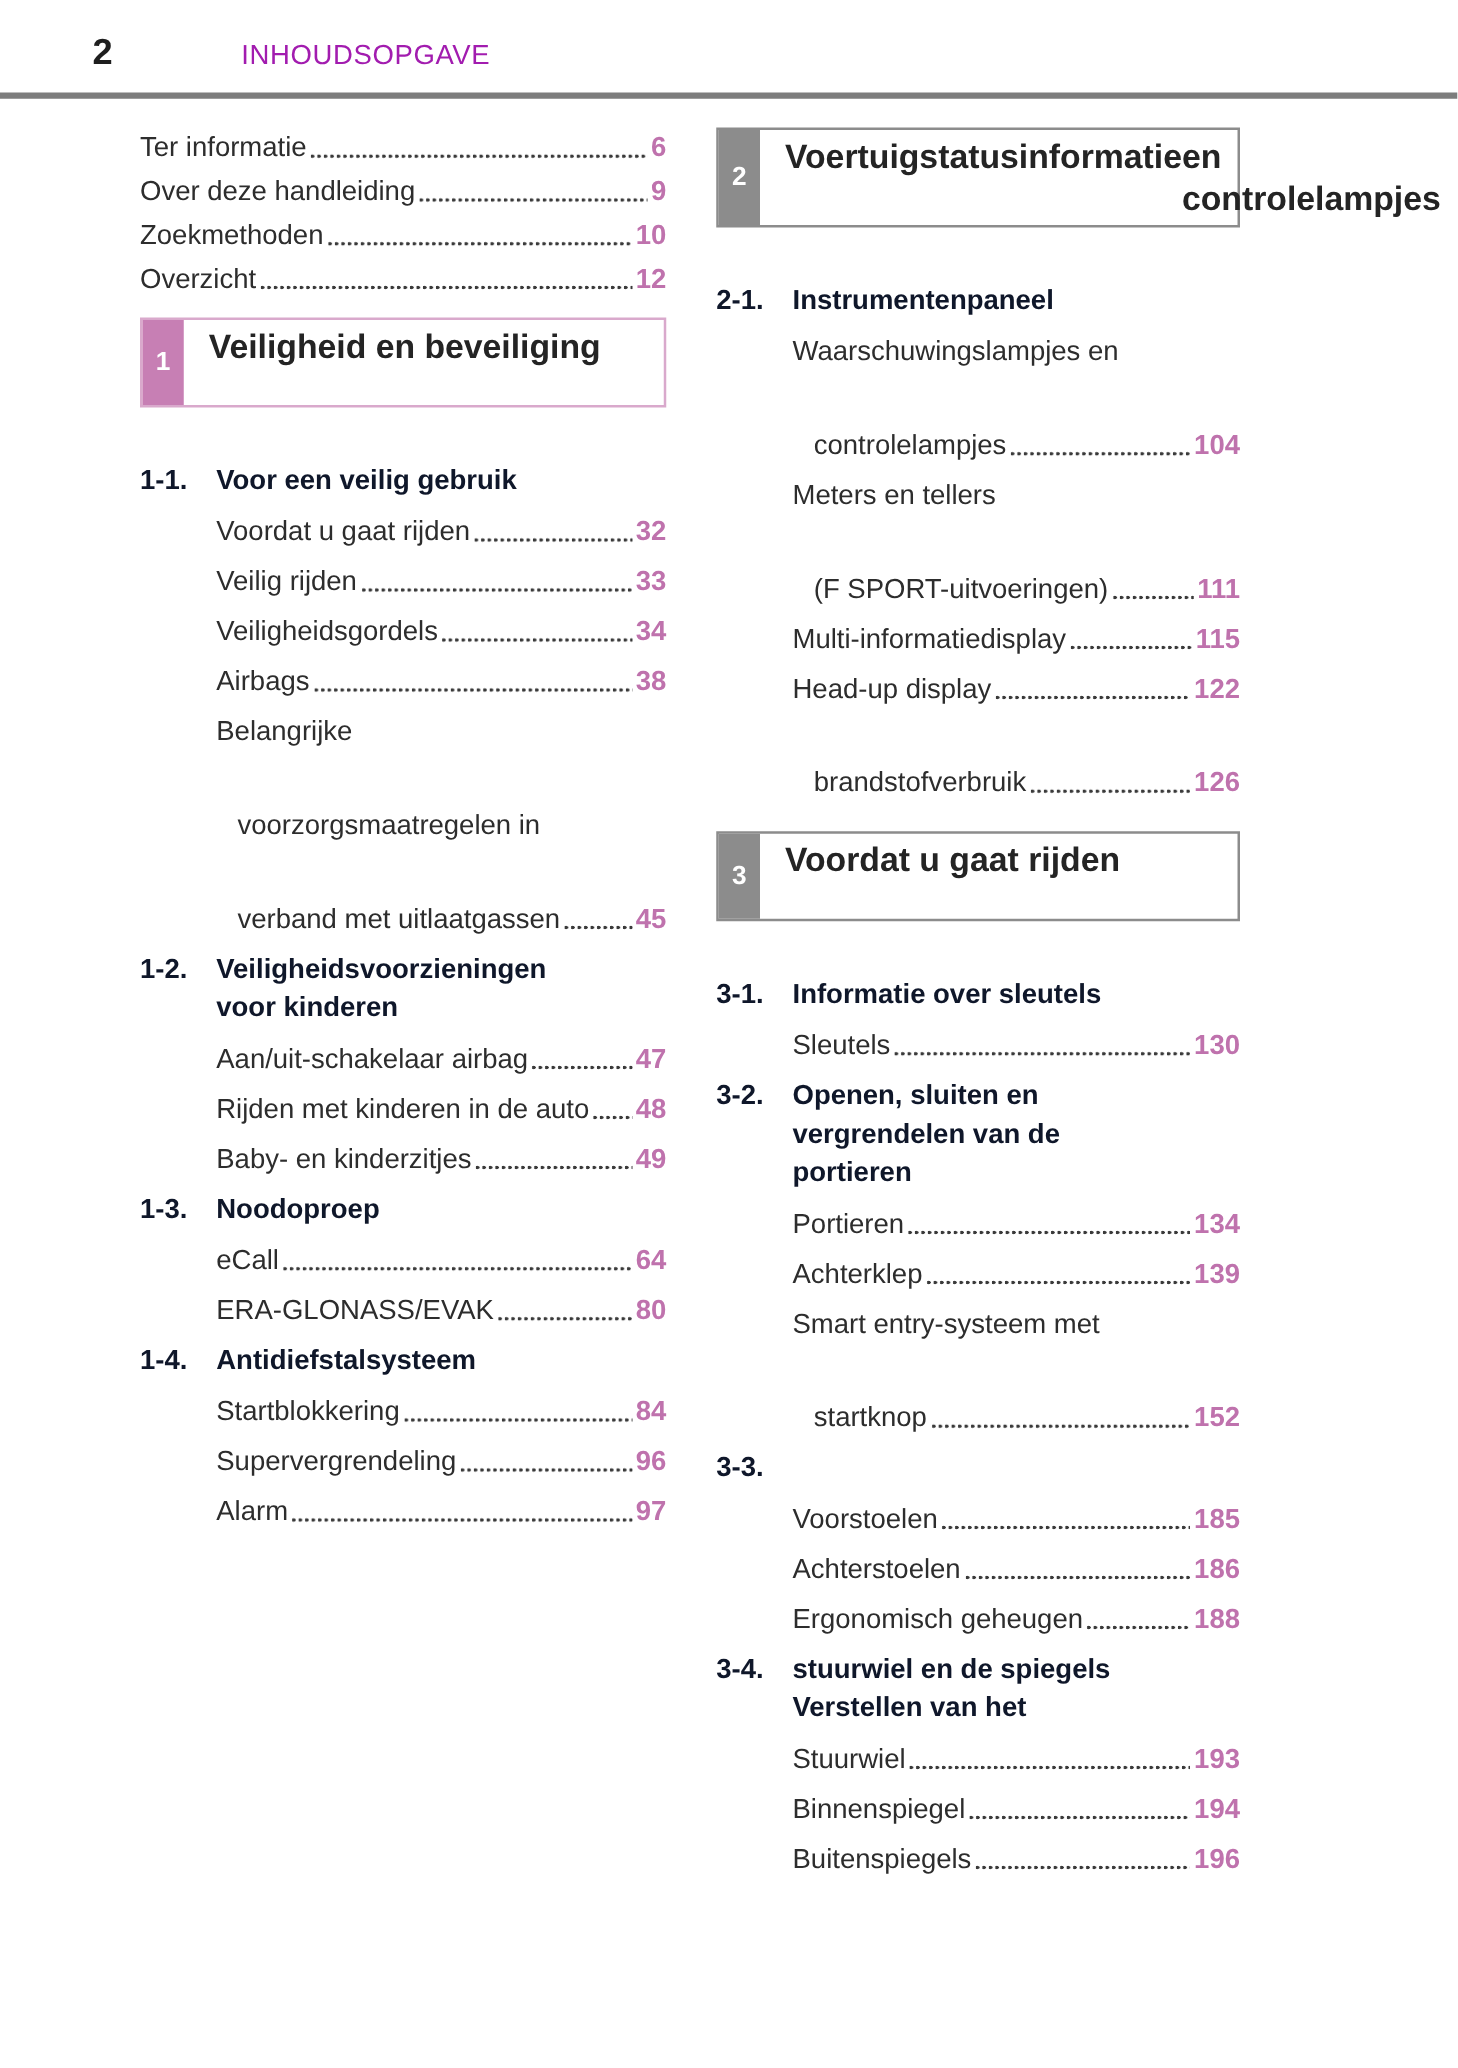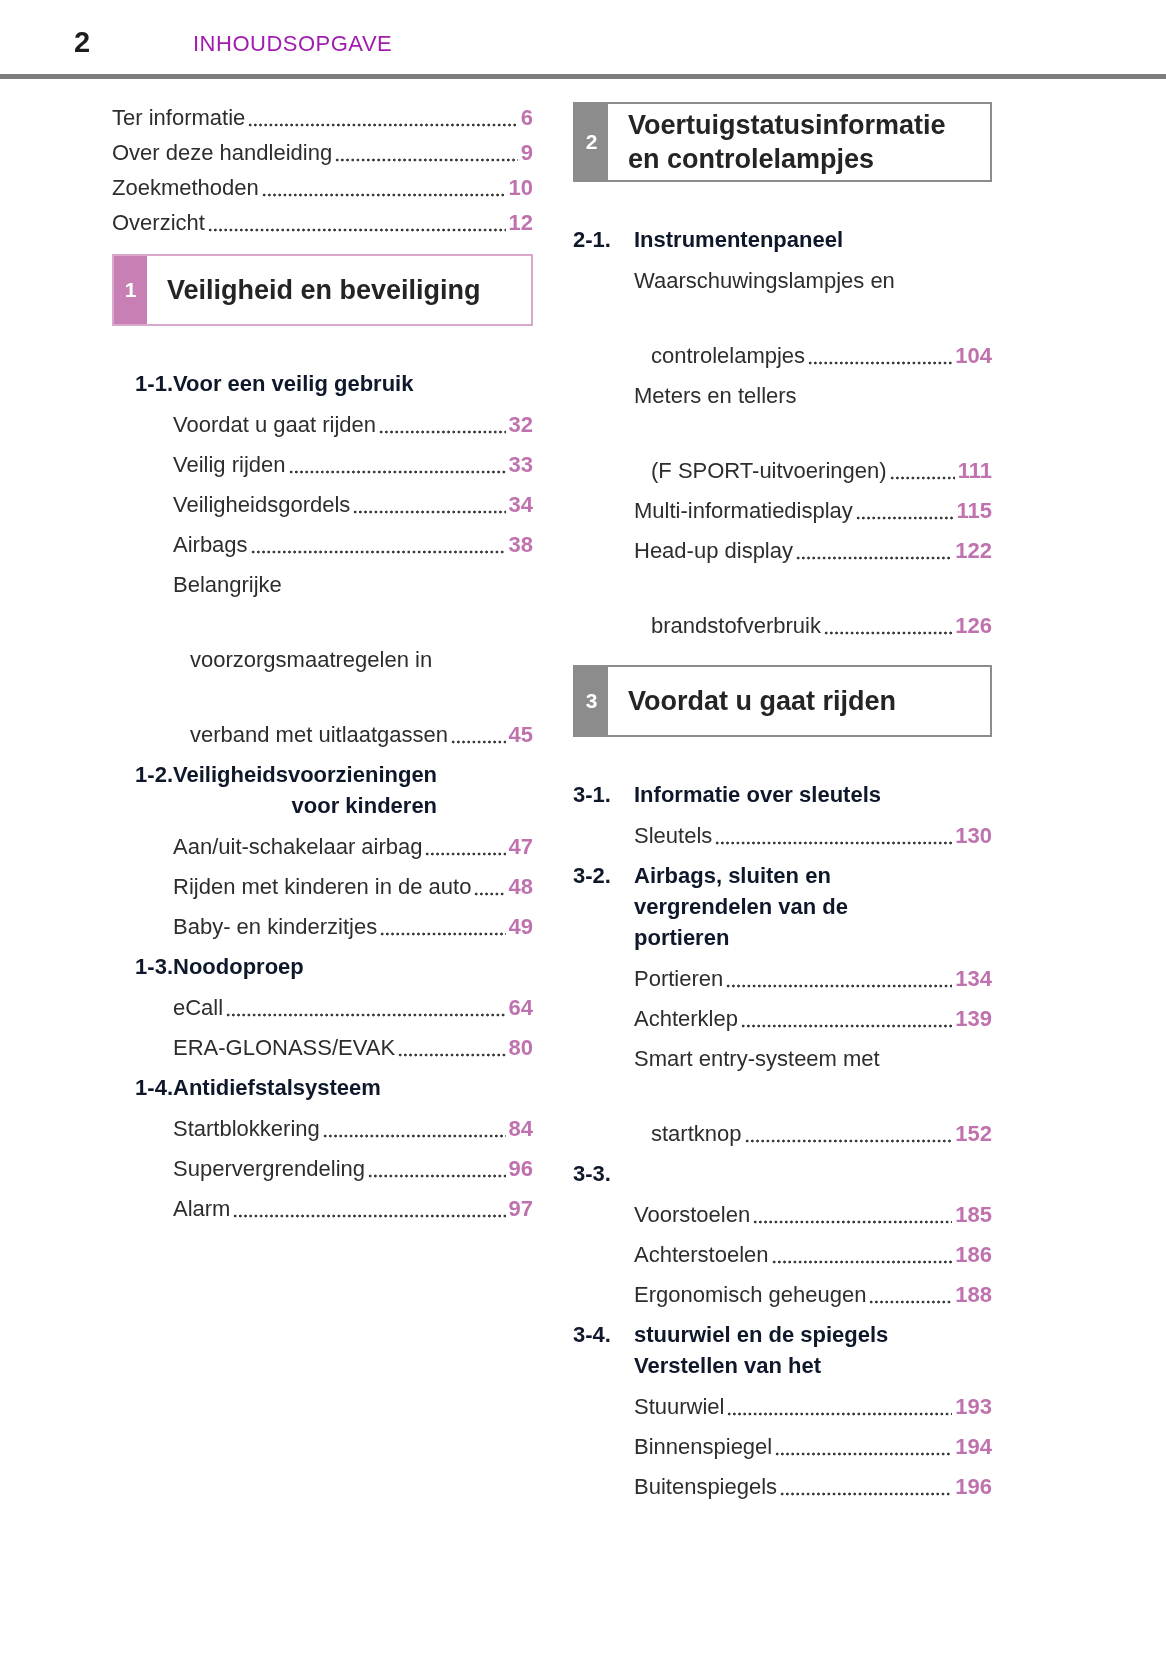--- a/index.html
+++ b/index.html
@@ -14,21 +14,21 @@
   body{background:#ffffff;font-family:"Liberation Sans","DejaVu Sans",sans-serif;color:var(--ink);}
   .page{position:relative;width:1166px;height:1654px;background:#fff;overflow:hidden;}
 
   
   .page-num{position:absolute;left:74px;top:26px;font-size:29px;font-weight:bold;color:#1e1e1e;}
   .page-title{position:absolute;left:193px;top:31px;font-size:22px;letter-spacing:.5px;color:#a21caf;}
   .rule{position:absolute;left:0;top:74px;width:100%;height:5px;background:var(--rule);}
 
   
   .col{position:absolute;top:102px;}
-  .col.left{left:112px;width:421px;text-align:right;}
+  .col.left{left:112px;width:421px;}
   .col.right{left:573px;width:419px;}
 
   
   .toc-entry{font-size:22px;line-height:31px;margin-bottom:9px;color:var(--ink);}
   .front .toc-entry{margin-bottom:4px;}
   .line{display:flex;}
   .line .txt{white-space:nowrap;}
   .cont{padding-left:17px;margin-top:44px;}
   .dots{flex:1 1 auto;min-width:10px;margin:0 3px;position:relative;}
   .dots::after{content:"";position:absolute;left:0;right:0;bottom:6px;height:4px;
@@ -43,21 +43,21 @@
   .front{margin-bottom:2px;}
 
   
   .chapter-box{display:flex;align-items:stretch;border:2px solid;min-height:72px;margin:0 0 42px 0;background:#fff;}
   .chapter-box.pink{border-color:var(--border-pink);}
   .chapter-box.gray{border-color:var(--gray);}
   .chapter-box .tab{width:33px;flex:none;display:flex;align-items:center;justify-content:center;
     color:#fff;font-size:21px;font-weight:bold;}
   .chapter-box.pink .tab{background:var(--tab-pink);}
   .chapter-box.gray .tab{background:var(--gray);}
-  .box-title{display:flex;flex-direction:column;justify-content:center;padding:4px 6px 4px 20px;
+  .box-title{display:flex;justify-content:center;padding:4px 6px 4px 20px;
     font-size:27px;font-weight:bold;line-height:34px;color:#242424;}
   .cb-1{margin-top:16px;}
   .cb-3{margin-top:24px;}
 </style>
 </head>
 <body>
 
 <div class="page">
   <div class="page-num">2</div>
   <div class="page-title">INHOUDSOPGAVE</div>
@@ -296,21 +296,21 @@
           <div class="line leader">
             <span class="txt">Sleutels</span>
             <span class="dots"></span>
             <span class="pg">130</span>
           </div>
         </div>
       </div>
       <div class="section-head">
         <span class="sec-id">3-2.</span>
         <div class="sec-title">
-          <div>Airbags, sluiten en</div>
+          <div>Openen, sluiten en</div>
           <div>vergrendelen van de</div>
           <div>portieren</div>
         </div>
       </div>
       <div class="entries">
         <div class="toc-entry">
           <div class="line leader">
             <span class="txt">Portieren</span>
             <span class="dots"></span>
             <span class="pg">134</span>

